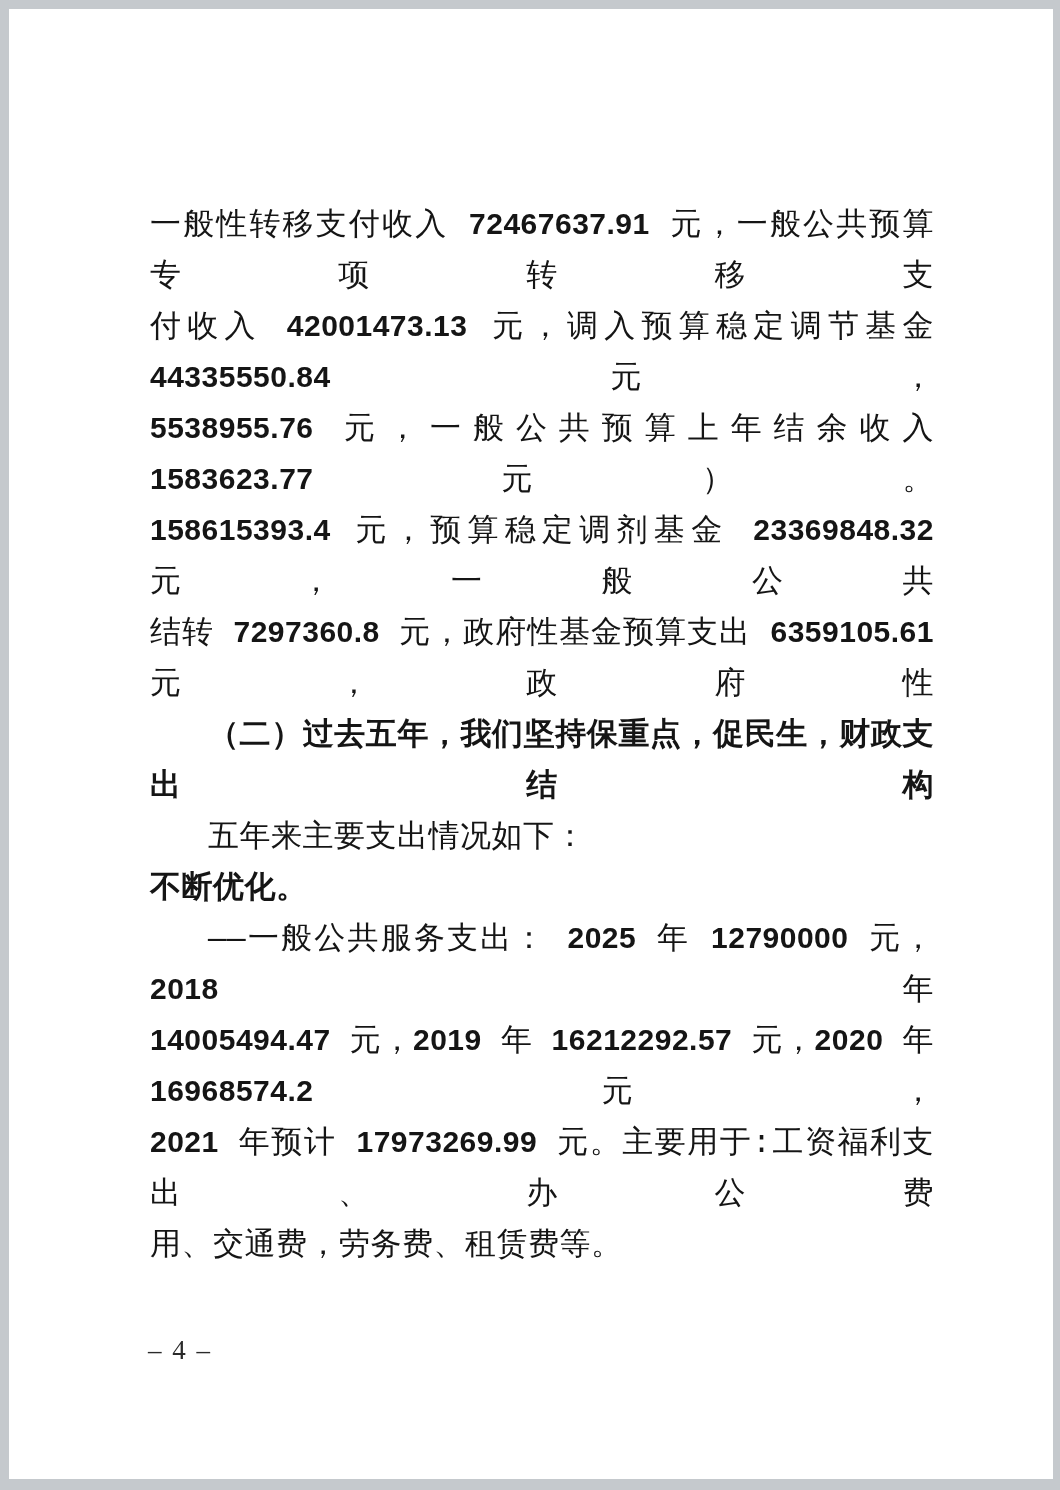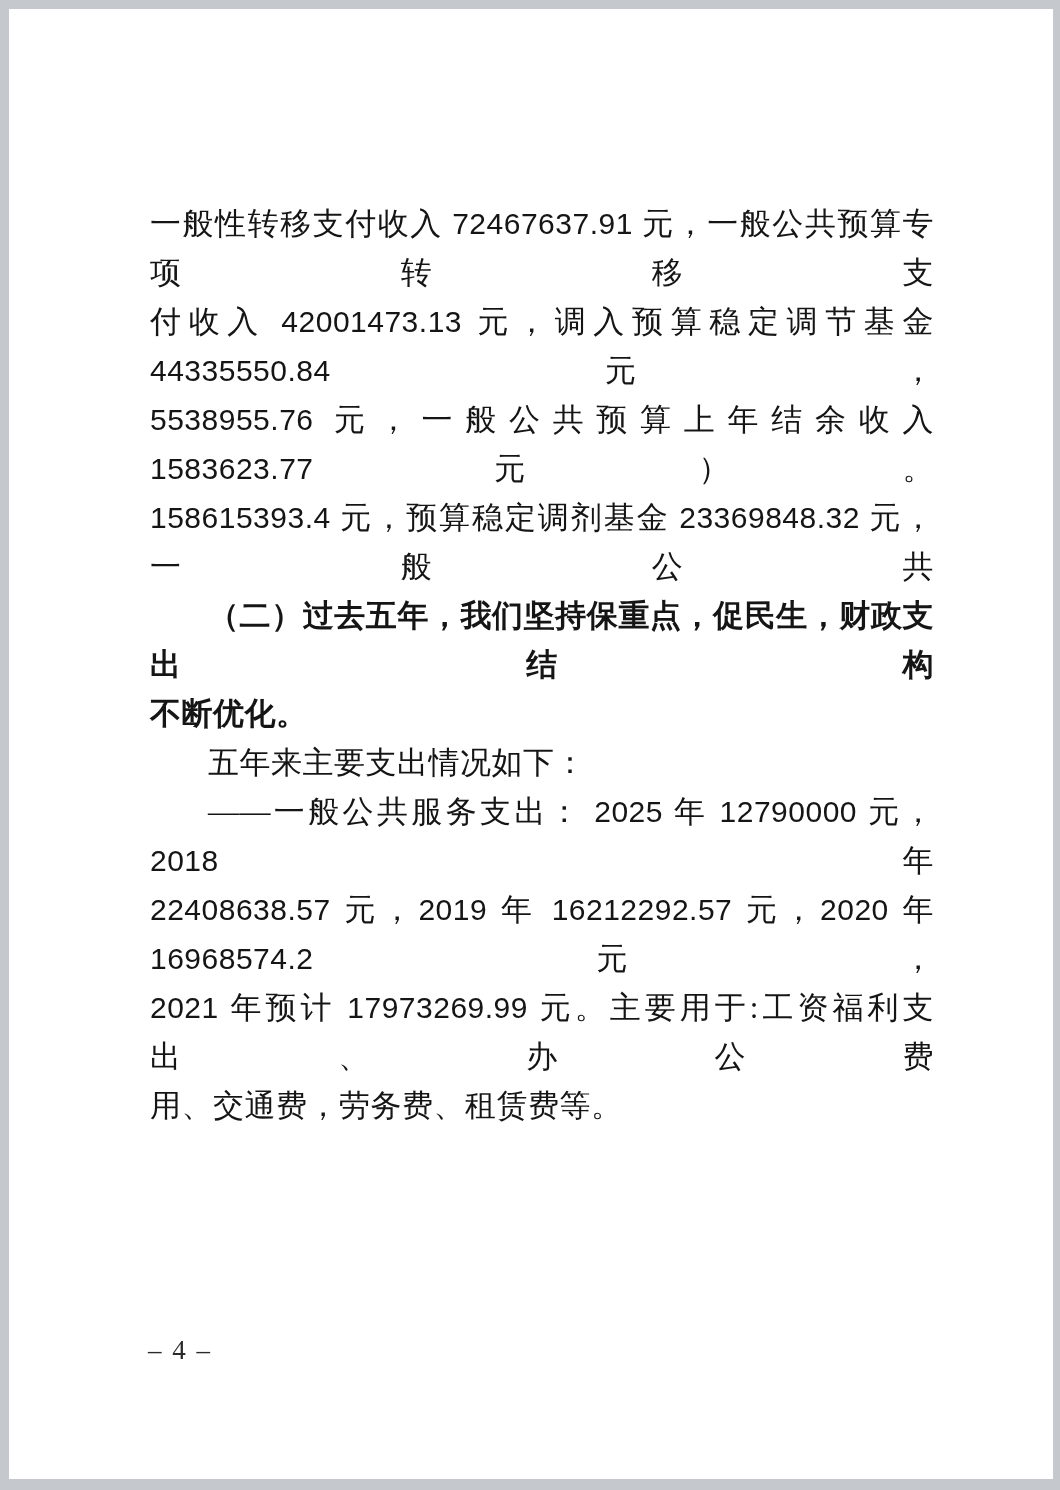--- a/index.html
+++ b/index.html
@@ -36,25 +36,25 @@
   .line.end {
     text-align-last: left;
   }
   .line.indent {
     text-indent: 58px;
   }
   .line.emph .cn {
     font-weight: 700;
   }
   .cn {
-    font-family: Liberation Serif, serif;
+    font-family: Liberation Mono, monospace;
   }
   .num {
     font-family: "Liberation Sans", sans-serif;
-    font-weight: 400;
+    font-weight: 700;
     font-size: 30px;
   }
   .footer {
     position: absolute;
     left: 139px;
     top: 1326px;
     font-size: 27px;
     color: #2a2a2a;
     letter-spacing: 2px;
     font-family: "Liberation Serif", serif;
@@ -62,22 +62,23 @@
 </style>
 </head>
 <body>
 
 <div class="paper">
   <div class="content">
       <div class="line"><span class="cn">一般性转移支付收入 </span><span class="num">72467637.91</span><span class="cn"> 元，一般公共预算专项转移支</span></div>
       <div class="line"><span class="cn">付收入 </span><span class="num">42001473.13</span><span class="cn"> 元，调入预算稳定调节基金 </span><span class="num">44335550.84</span><span class="cn"> 元，</span></div>
       <div class="line"><span class="num">5538955.76</span><span class="cn"> 元，一般公共预算上年结余收入 </span><span class="num">1583623.77</span><span class="cn"> 元）。</span></div>
       <div class="line"><span class="num">158615393.4</span><span class="cn"> 元，预算稳定调剂基金 </span><span class="num">23369848.32</span><span class="cn"> 元，一般公共</span></div>
+      <div class="line"><span class="cn">结转 </span><span class="num">7297360.8</span><span class="cn"> 元，政府性基金预算支出 </span><span class="num">6359105.61</span><span class="cn"> 元，政府性</span></div>
       <div class="line indent emph"><span class="cn">（二）过去五年，我们坚持保重点，促民生，财政支出结构</span></div>
+      <div class="line indent end"><span class="cn">五年来主要支出情况如下：</span></div>
       <div class="line emph end"><span class="cn">不断优化。</span></div>
-      <div class="line indent end"><span class="cn">五年来主要支出情况如下：</span></div>
       <div class="line indent"><span class="cn">——一般公共服务支出： </span><span class="num">2025</span><span class="cn"> 年 </span><span class="num">12790000</span><span class="cn"> 元，</span><span class="num">2018</span><span class="cn"> 年</span></div>
-      <div class="line"><span class="num">22408638.57</span><span class="cn"> 元，</span><span class="num">2019</span><span class="cn"> 年 </span><span class="num">16212292.57</span><span class="cn"> 元，</span><span class="num">2020</span><span class="cn"> 年 </span><span class="num">16968574.2</span><span class="cn"> 元，</span></div>
+      <div class="line"><span class="num">14005494.47</span><span class="cn"> 元，</span><span class="num">2019</span><span class="cn"> 年 </span><span class="num">16212292.57</span><span class="cn"> 元，</span><span class="num">2020</span><span class="cn"> 年 </span><span class="num">16968574.2</span><span class="cn"> 元，</span></div>
       <div class="line"><span class="num">2021</span><span class="cn"> 年预计 </span><span class="num">17973269.99</span><span class="cn"> 元。主要用于:工资福利支出、办公费</span></div>
       <div class="line end"><span class="cn">用、交通费，劳务费、租赁费等。</span></div>
     </div>
   <div class="footer">– 4 –</div>
 </div>
 
 </body></html>

